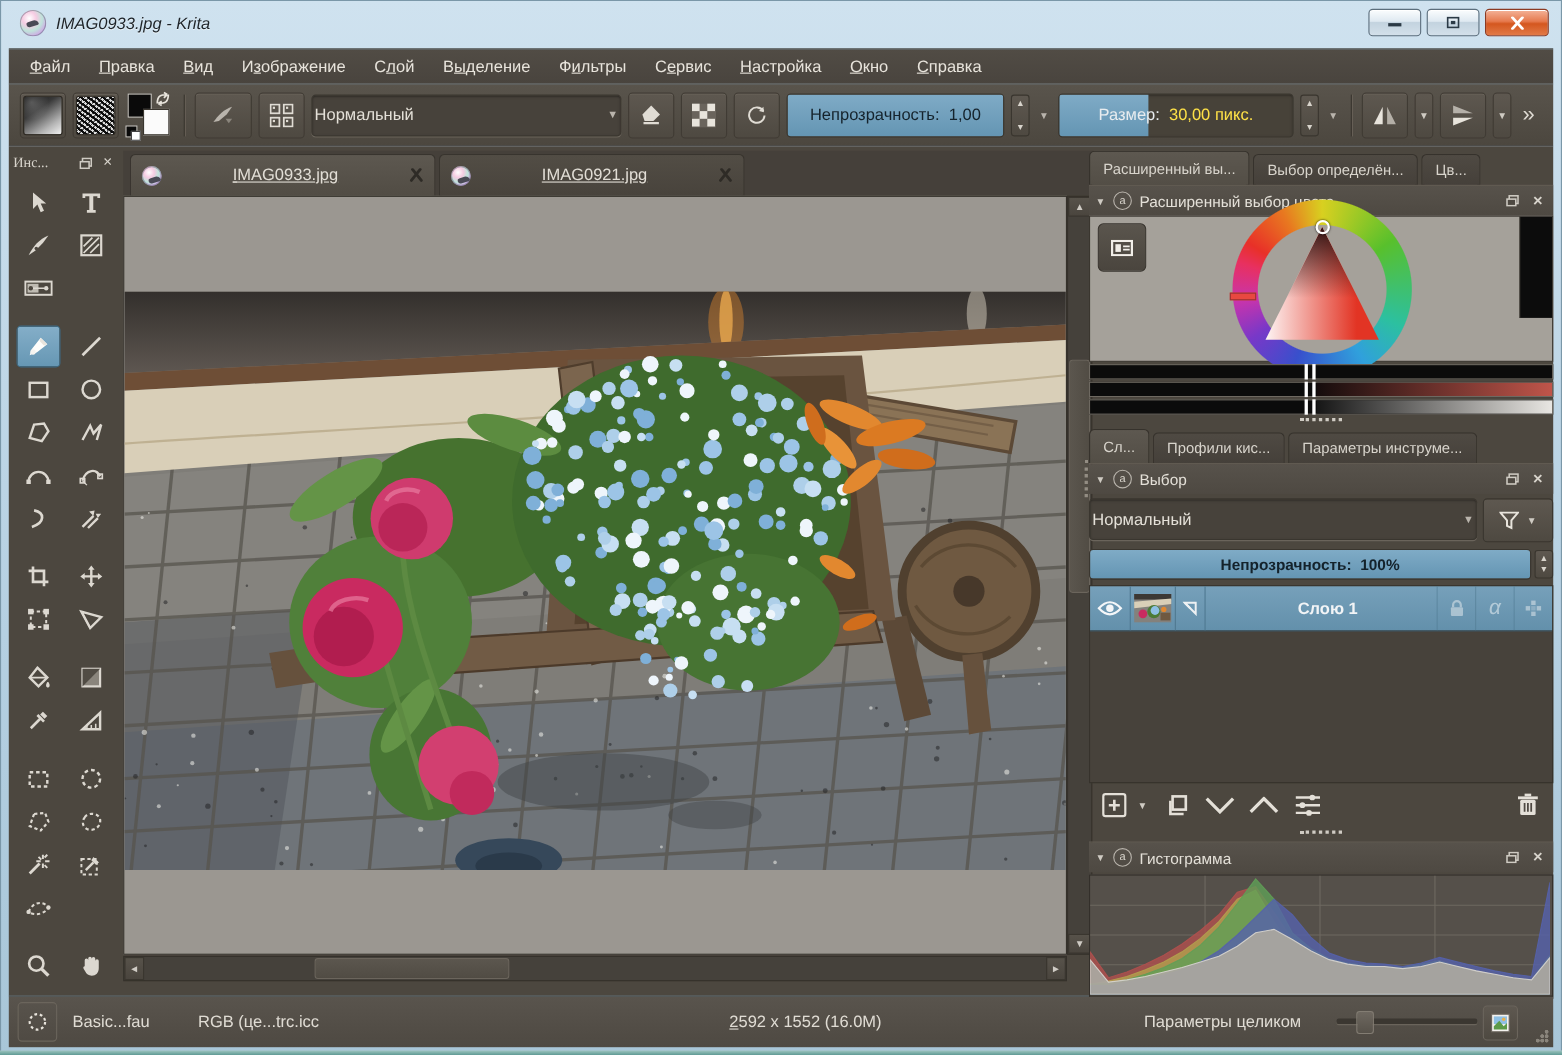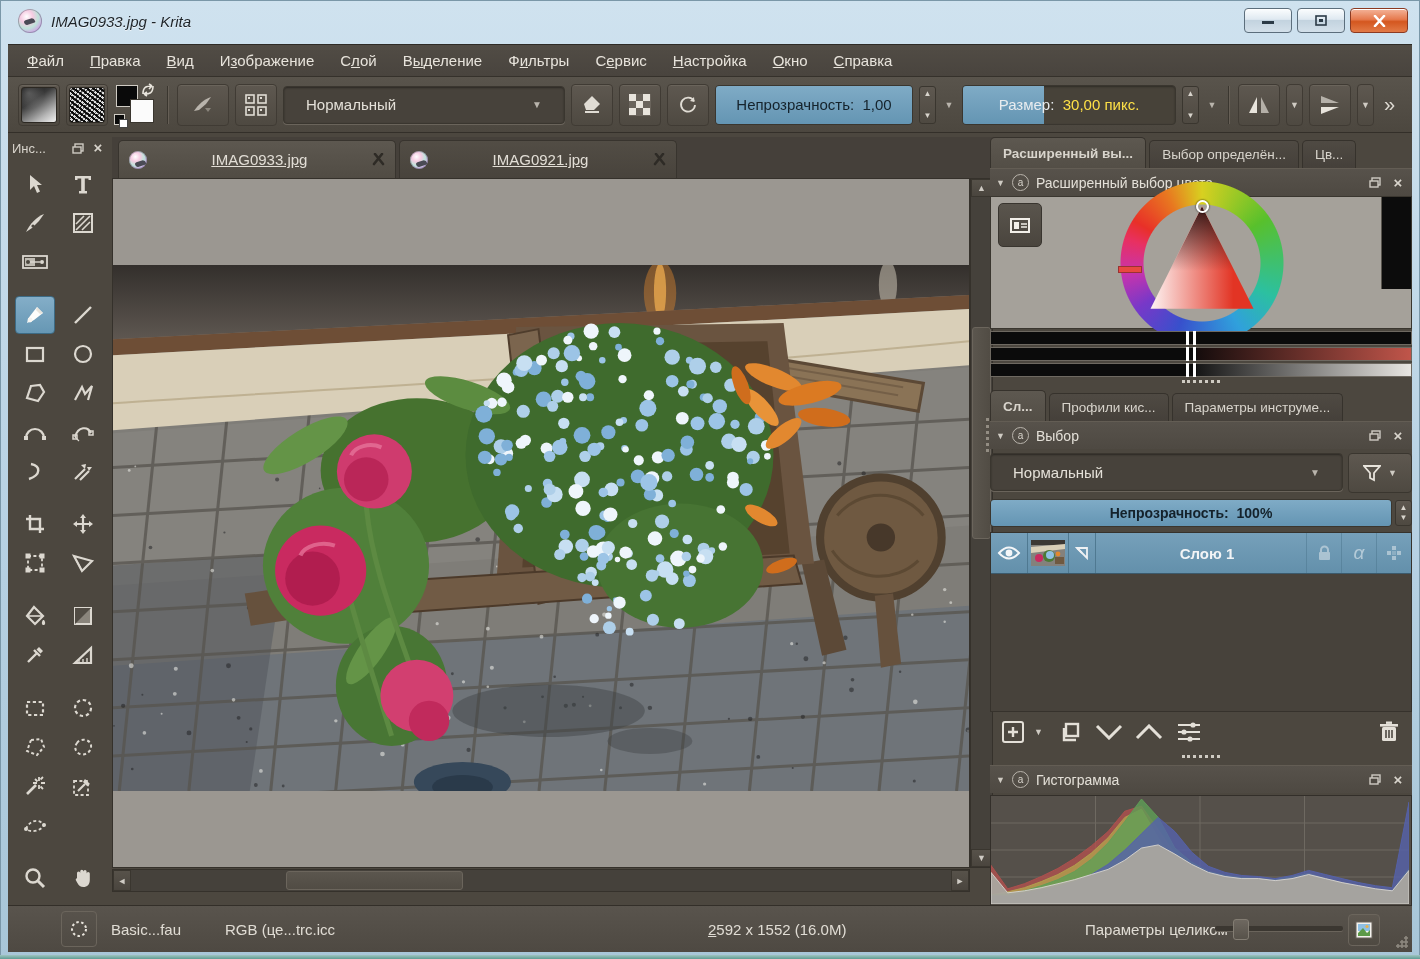--- a/index.html
+++ b/index.html
@@ -30,33 +30,33 @@
      radial-gradient(circle at 20% 15%, rgba(255,255,255,.25), transparent 40%),
      linear-gradient(145deg,#0d0d0d 0%,#3a3a3a 35%,#b5b5b5 75%,#f2f2f2 100%);}
   .swatch-pat{width:34px;height:34px;border-radius:3px;border:1px solid #2c2822;background:
      repeating-linear-gradient(37deg,#111 0 2px,#ddd 2px 4px),repeating-linear-gradient(-49deg,rgba(0,0,0,.6) 0 1px,rgba(255,255,255,.7) 1px 3px);background-blend-mode:multiply;}
   .fgbg{position:relative;width:44px;height:44px;flex:none;}
   .fgbg .fg{position:absolute;left:2px;top:2px;width:20px;height:20px;background:#0a0a0a;border:1px solid #cfcbc3;}
   .fgbg .bg{position:absolute;left:16px;top:16px;width:22px;height:22px;background:#fbfbfb;border:1px solid #3a362f;}
   .fgbg .mini{position:absolute;left:0;bottom:2px;width:9px;height:9px;background:#0a0a0a;border:1px solid #cfcbc3;}
   .fgbg .mini::after{content:"";position:absolute;left:4px;top:4px;width:7px;height:7px;background:#fff;border:1px solid #444;}
   .tsep{width:1px;height:38px;background:#3a362f;box-shadow:1px 0 0 #665f56;margin:0 3px;flex:none;}
-  .dropdown{height:38px;border-radius:4px;border:1px solid #3a362f;box-shadow:inset 0 1px 2px rgba(0,0,0,.4),0 1px 0 #6a645b;background:#47423b;color:#e4e0d8;font-size:15px;display:flex;align-items:center;padding:0 22px;box-sizing:border-box;cursor:default;}
+  .dropdown{height:38px;border-radius:4px;border:1px solid #3a362f;box-shadow:inset 0 1px 2px rgba(0,0,0,.4),0 1px 0 #6a645b;background:#47423b;color:#e4e0d8;font-size:15px;display:flex;align-items:center;padding:0 2px;box-sizing:border-box;cursor:default;}
   .dropdown .arrow{margin-left:auto;color:#b9b4ac;font-size:10px;}
   .slider-box{position:relative;height:38px;border-radius:4px;border:1px solid #3a362f;background:#474239;overflow:hidden;flex:none;box-shadow:inset 0 1px 2px rgba(0,0,0,.35);text-align:center;}
   .slider-fill{position:absolute;left:0;top:0;bottom:0;background:linear-gradient(#7fabc6,#6495b3);}
   .slider-text{position:absolute;inset:0;display:flex;align-items:center;justify-content:center;font-size:15px;color:#15232c;white-space:nowrap;}
   .spin{width:17px;height:38px;border-radius:3px;border:1px solid #3a362f;background:linear-gradient(#5e5850,#4e4941);display:flex;flex-direction:column;align-items:center;justify-content:space-between;padding:3px 0;box-sizing:border-box;flex:none;color:#d8d4cc;font-size:8px;line-height:8px;cursor:default;}
   .mini-dd{width:14px;height:38px;display:flex;align-items:center;justify-content:center;color:#b9b4ac;font-size:9px;flex:none;cursor:default;}
   .dd-stub{width:15px;height:40px;border-radius:4px;border:1px solid #403b34;background:linear-gradient(#5e5850,#4e4941);display:flex;align-items:center;justify-content:center;color:#cfcbc3;font-size:9px;flex:none;cursor:default;}
   .overflow-chevron{color:#e0dcd4;font-size:20px;margin-left:4px;cursor:default;}
   
   .main{position:absolute;left:8px;top:133px;width:1404px;height:772px;background:#4c473f;}
   
-  .toolbox{position:absolute;left:0;top:4px;width:102px;bottom:0;}
+  .toolbox{position:absolute;left:0;top:4px;width:102px;bottom:0;font-family:Liberation Serif, serif;}
   .toolbox-head{display:flex;align-items:center;height:22px;padding:0 4px;color:#d8d4cc;font-size:13px;gap:4px;}
   .toolbox-head .spacer{flex:1;}
   .tool-grid{display:grid;grid-template-columns:40px 40px;gap:1px 8px;justify-content:center;margin-top:6px;}
   .tool-cell{width:40px;height:38px;display:flex;align-items:center;justify-content:center;border-radius:4px;cursor:default;}
   .tool-cell.selected{background:linear-gradient(#84aec8,#6697b4);border:1px solid #3d6b85;box-sizing:border-box;}
   .tool-gap{grid-column:1 / span 2;height:13px;}
   .tool-blank{width:40px;height:38px;}
   
   .docarea{position:absolute;left:104px;top:4px;width:882px;height:768px;}
   .doc-tabs{display:flex;height:41px;align-items:flex-end;background:#45403a;gap:3px;padding-left:6px;}
@@ -75,21 +75,21 @@
   .hscroll{display:flex;align-items:center;width:858px;height:23px;background:#45413b;border:1px solid #35312b;box-sizing:border-box;margin-top:1px;}
   .hscroll .sb-arrow{width:18px;height:21px;}
   .hscroll .thumb{width:175px;height:17px;margin-left:155px;border-radius:3px;background:linear-gradient(#5b564e,#514c44);border:1px solid #6b655c;}
   .hscroll .filler{flex:1;}
   .splitter-dots-v{position:absolute;left:978px;top:285px;height:34px;width:3px;border-left:3px dotted #8b861f;border-left-color:#938d83;}
   
   .right{position:absolute;left:982px;top:4px;width:422px;height:768px;font-size:13px;color:#ddd9d1;}
   .dtabs{display:flex;align-items:flex-end;height:31px;gap:3px;}
   .dtab{height:27px;display:flex;align-items:center;justify-content:center;padding:0 12px;background:linear-gradient(#4f4a43,#45403a);
      border:1px solid #36322c;border-bottom:none;border-radius:5px 5px 0 0;font-size:13.5px;color:#d8d4cc;white-space:nowrap;cursor:default;}
-  .dtab.active{height:30px;background:linear-gradient(#5d5850,#534e46);font-weight:bold;}
+  .dtab.active{height:30px;background:linear-gradient(#5d5850,#534e46);}
   .docker-head{display:flex;align-items:center;height:27px;gap:7px;padding:0 6px;background:linear-gradient(#57524b,#4e4942);border-top:1px solid #635d54;color:#e4e0d8;font-size:14px;}
   .docker-head .tri{font-size:9px;color:#cfcbc3;}
   .docker-head .circ-a{width:15px;height:15px;border:1px solid #b9b4ac;border-radius:50%;display:flex;align-items:center;justify-content:center;font-size:10px;color:#d8d4cc;}
   .docker-head .spacer{flex:1;}
   .head-ico{display:flex;align-items:center;justify-content:center;width:16px;height:16px;cursor:default;}
   .close-x{font-size:15px;font-weight:bold;color:#d8d4cc;line-height:14px;}
   
   .color-body{position:relative;height:133px;background:#a5a19a;border:1px solid #3a362f;box-sizing:border-box;}
   .mini-btn{position:absolute;left:7px;top:6px;width:42px;height:42px;border-radius:5px;background:linear-gradient(#5a554d,#4a453e);border:1px solid #39352f;display:flex;align-items:center;justify-content:center;}
   .black-swatch{position:absolute;right:0;top:0;width:29px;height:92px;background:#0c0c0c;border-left:1px solid #59554e;}
@@ -128,21 +128,21 @@
   .layer-name{flex:1;color:#f2f4f6;font-size:15px;font-weight:bold;padding-left:12px;justify-content:flex-start;}
   .layer-flag{width:34px;border-left:1px solid #4f7991;opacity:.55;}
   .layer-bottom{display:flex;align-items:center;height:40px;gap:2px;padding:0 4px;}
   .lb-btn{display:flex;align-items:center;justify-content:center;width:38px;height:34px;cursor:default;}
   .lb-dd{width:14px;color:#cfcbc3;font-size:9px;}
   .lb-spacer{flex:1;}
   
   .hist-wrap{margin-top:2px;border:1px solid #332f2a;background:#55504a;}
   
   .statusbar{position:absolute;left:8px;top:905px;width:1404px;height:46px;background:linear-gradient(#59544d,#4e4942);border-top:1px solid #332f29;color:#e0dcd4;font-size:15px;}
-  .sb-item{position:absolute;top:0;height:46px;display:flex;align-items:center;margin-left:45px;}
+  .sb-item{position:absolute;top:0;height:46px;display:flex;align-items:center;}
   .status-tool-btn{left:8px;width:34px;height:34px;top:5px;border-radius:4px;border:1px solid #6b655c;display:flex;align-items:center;justify-content:center;}
   .zoom-slider{position:absolute;left:1207px;top:20px;width:128px;height:5px;background:#3b3731;border-radius:2px;box-shadow:0 1px 0 #6a645b;}
   .zoom-thumb{position:absolute;left:18px;top:-7px;width:14px;height:19px;border-radius:3px;background:linear-gradient(#6e6860,#57524a);border:1px solid #837d73;}
   .fit-btn{position:absolute;left:1340px;top:8px;width:30px;height:30px;border-radius:4px;border:1px solid #6b655c;background:linear-gradient(#5e5850,#4e4941);display:flex;align-items:center;justify-content:center;}
   .grip{position:absolute;right:3px;bottom:3px;width:14px;height:14px;
     background:radial-gradient(circle 1.5px at 11px 3px,#8a857c 1.5px,transparent 2px),
                radial-gradient(circle 1.5px at 7px 7px,#8a857c 1.5px,transparent 2px),
                radial-gradient(circle 1.5px at 11px 7px,#8a857c 1.5px,transparent 2px),
                radial-gradient(circle 1.5px at 3px 11px,#8a857c 1.5px,transparent 2px),
                radial-gradient(circle 1.5px at 7px 11px,#8a857c 1.5px,transparent 2px),

